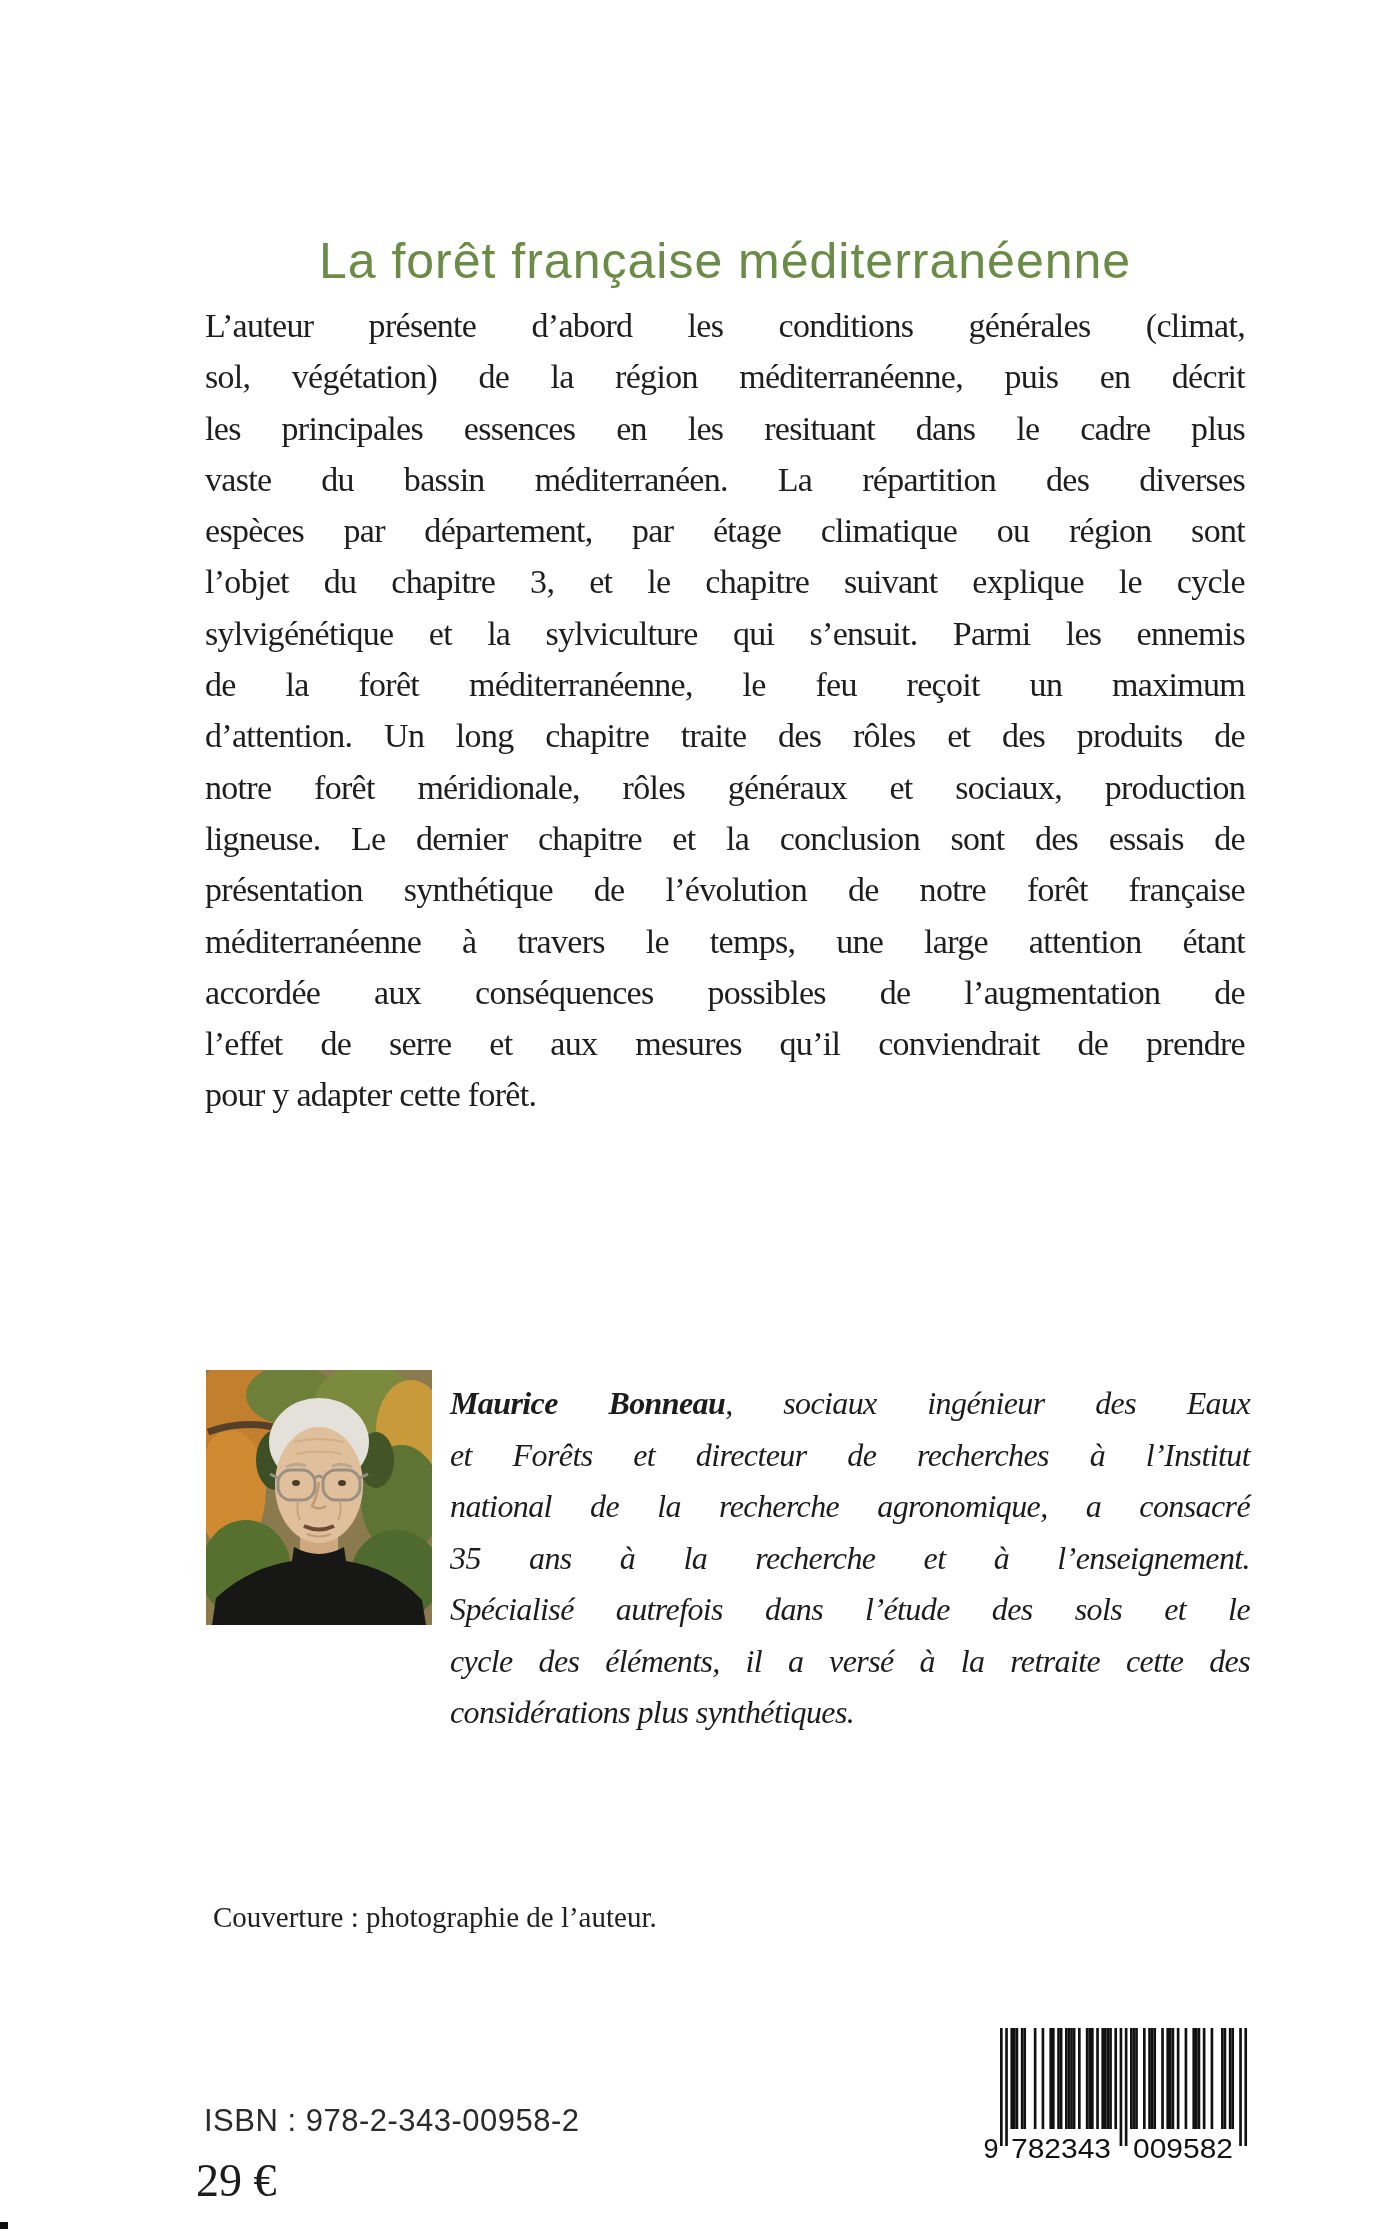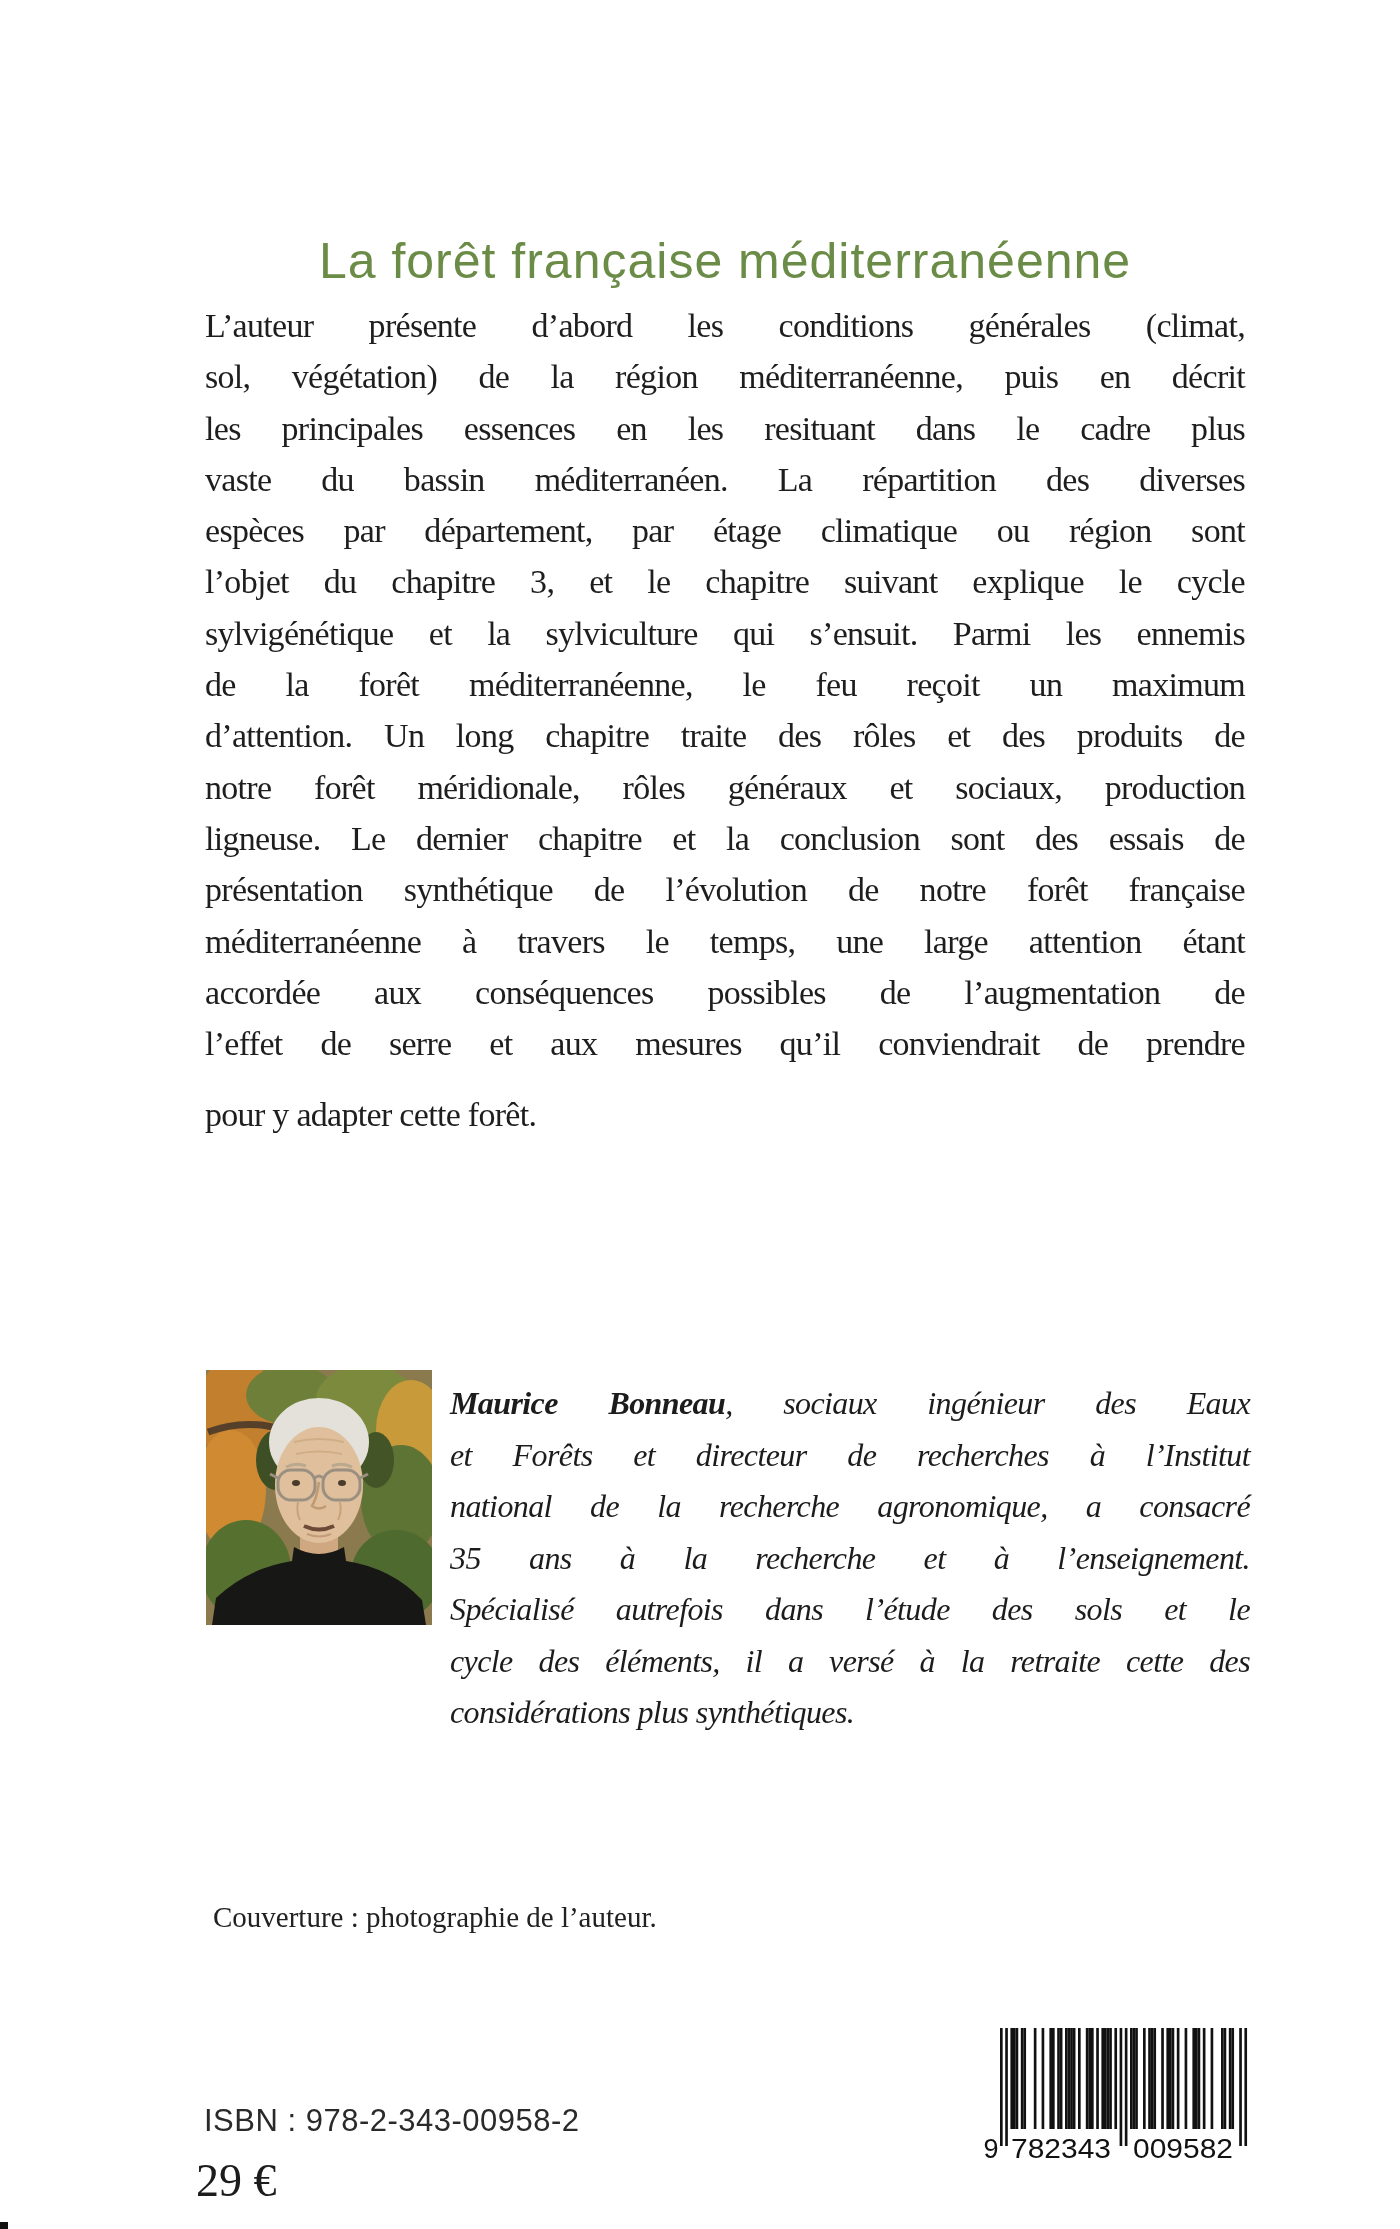--- a/index.html
+++ b/index.html
@@ -25,21 +25,21 @@
   }
   .desc{
     position:absolute;
     left:205px; top:300px; width:1040px;
     font-size:34px;
     line-height:51.3px;
     letter-spacing:-0.7px;
     color:#1e1e1e;
   }
   .jline{ text-align:justify; text-align-last:justify; }
-  .desc [data-list] .jline:last-child{ text-align-last:left;margin-top:20px; }
+  .desc [data-list] .jline:last-child{ text-align-last:left; }
   .photo{
     position:absolute;
     left:206px; top:1370px;
     width:226px; height:255px;
   }
   .bio{
     position:absolute;
     left:450px; top:1378px; width:800px;
     font-style:italic;
     font-size:32px;

